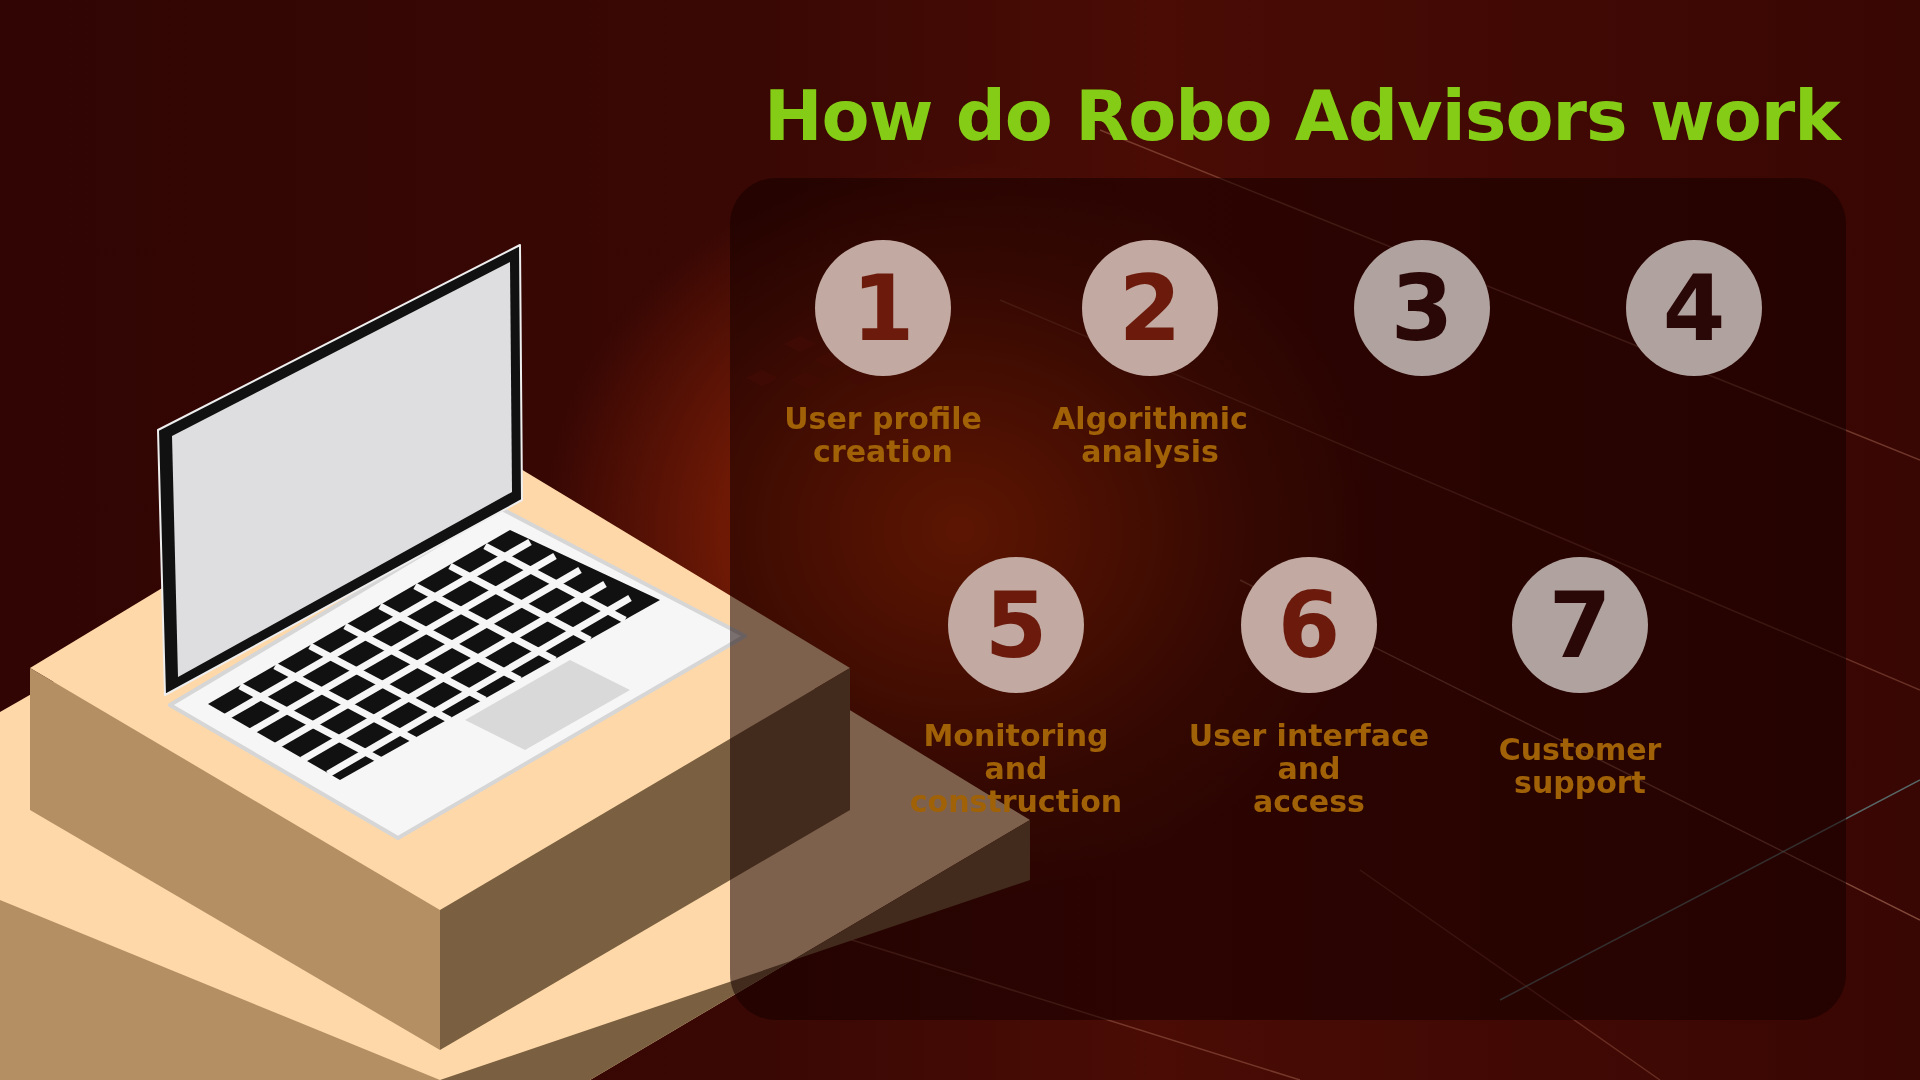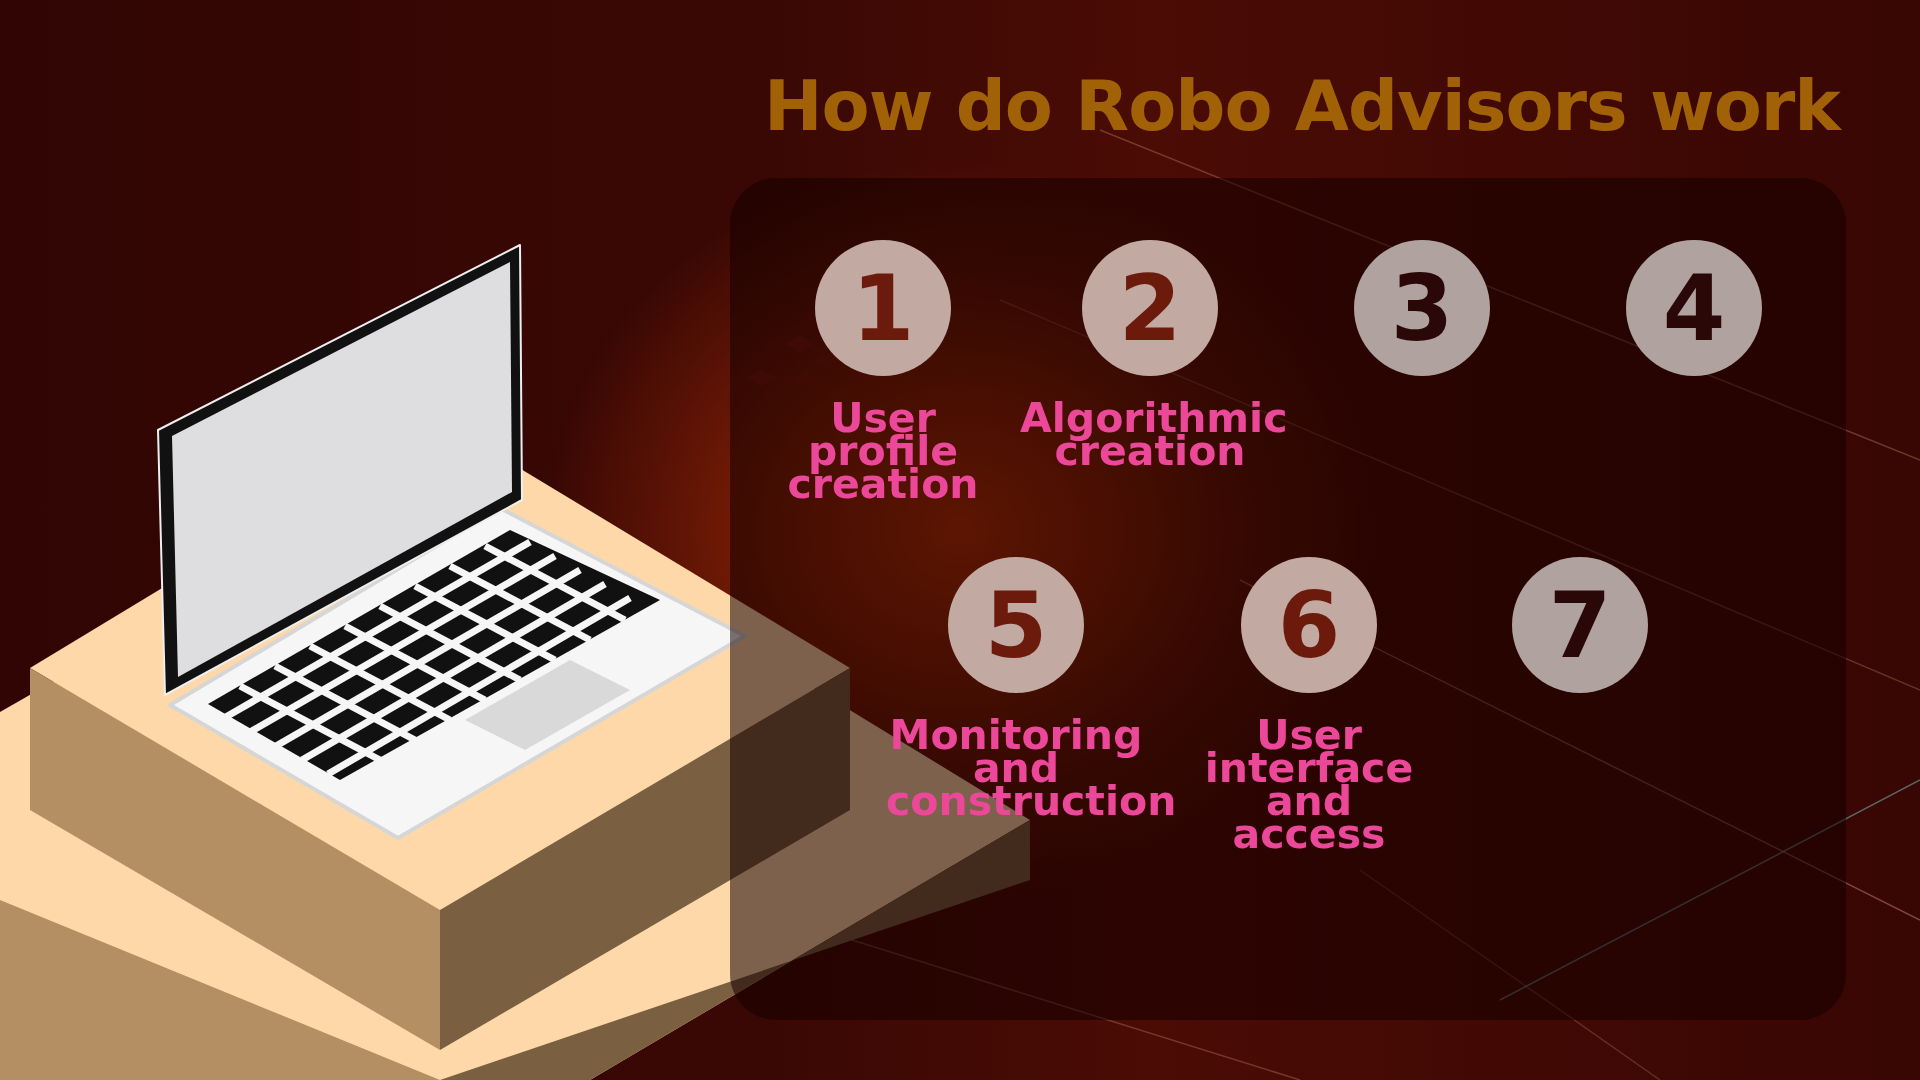--- a/index.html
+++ b/index.html
@@ -9,41 +9,41 @@
     background: #3a0804;
   }
   .bg {
     position:absolute; inset:0;
     background:
       radial-gradient(ellipse 520px 460px at 960px 530px, #b53005 0%, #8a2206 28%, #5e1405 55%, rgba(60,8,4,0) 80%),
       linear-gradient(90deg, #300503 0%, #3a0804 40%, #4a0c05 60%, #380603 100%);
   }
   .lines { position:absolute; inset:0; }
   .title {
-    position:absolute; left:764px; top:65px; width:1040px;
-    color:#a16207; font-weight:bold; font-size:70px; letter-spacing:-1px;
+    position:absolute; left:764px; top:75px; width:1040px;
+    color:#84cc16; font-weight:bold; font-size:70px; letter-spacing:-1px;
     white-space:nowrap;
   }
   .panel {
     position:absolute; left:730px; top:178px; width:1116px; height:842px;
     border-radius:46px;
     background: rgba(20,0,0,0.55);
   }
   .step {
     position:absolute; width:260px; text-align:center;
   }
   .circle {
     width:136px; height:136px; border-radius:50%;
     background:#c2a9a1; margin:0 auto;
     display:flex; align-items:center; justify-content:center;
     font-weight:bold; font-size:90px; color:#6b1a0c;
   }
   .circle.dark { background:#b0a29f; color:#2a0807; }
   .label {
-    margin-top:26px; color:#ec4899; font-weight:bold; font-size:41px;
+    margin-top:26px; color:#a16207; font-weight:bold; font-size:30px;
     line-height:33px; white-space:pre-line;
   }
   .diamonds { position:absolute; left:740px; top:330px; }
   .scene { position:absolute; left:0; top:0; }
 </style>
 </head>
 <body>
 
 <div class="bg"></div>
 
@@ -108,21 +108,21 @@
 <div class="panel"></div>
 
 <div class="step" style="left:753px; top:240px;">
   <div class="circle">1</div>
   <div class="label">User profile
 creation</div>
 </div>
 <div class="step" style="left:1020px; top:240px;">
   <div class="circle">2</div>
   <div class="label">Algorithmic
-creation</div>
+analysis</div>
 </div>
 <div class="step" style="left:1292px; top:240px;">
   <div class="circle dark">3</div>
 </div>
 <div class="step" style="left:1564px; top:240px;">
   <div class="circle dark">4</div>
 </div>
 <div class="step" style="left:886px; top:557px;">
   <div class="circle">5</div>
   <div class="label">Monitoring
@@ -130,13 +130,15 @@
 construction</div>
 </div>
 <div class="step" style="left:1179px; top:557px;">
   <div class="circle">6</div>
   <div class="label">User interface
 and
 access</div>
 </div>
 <div class="step" style="left:1450px; top:557px;">
   <div class="circle dark">7</div>
+  <div class="label" style="margin-top:40px;">Customer
+support</div>
 </div>
 
 </body></html>

